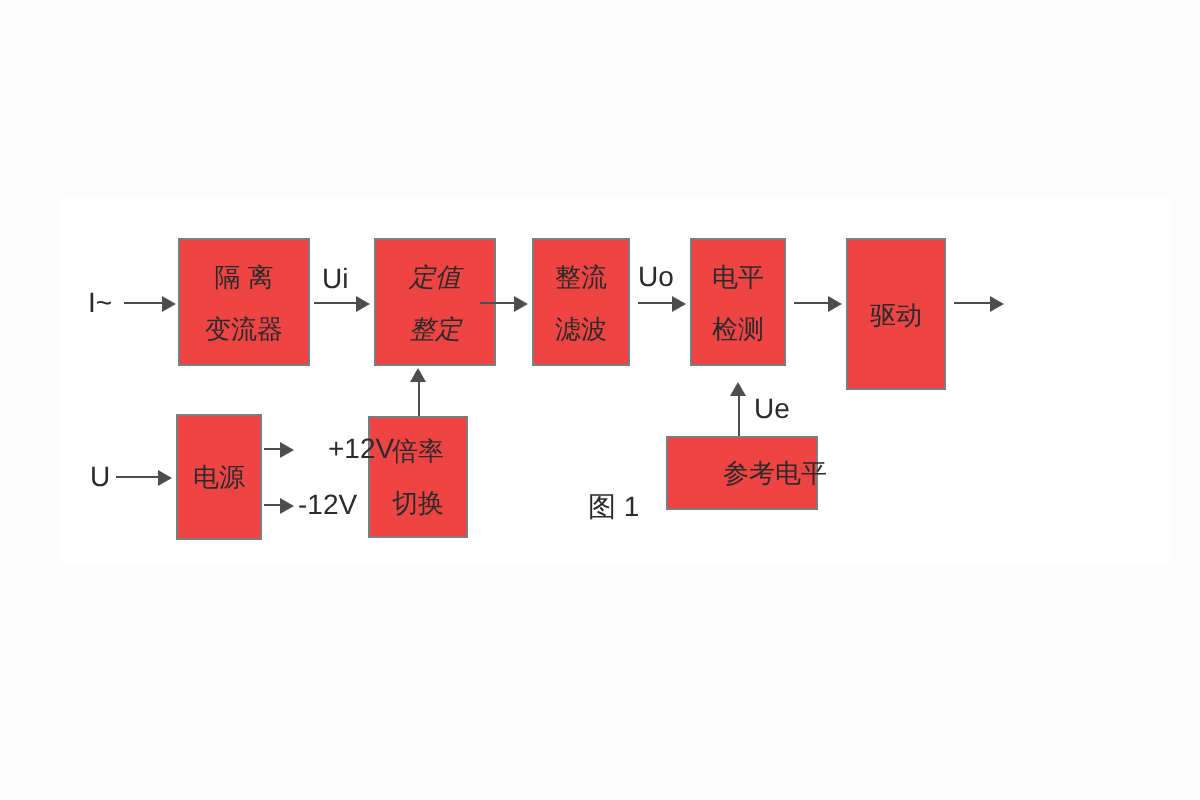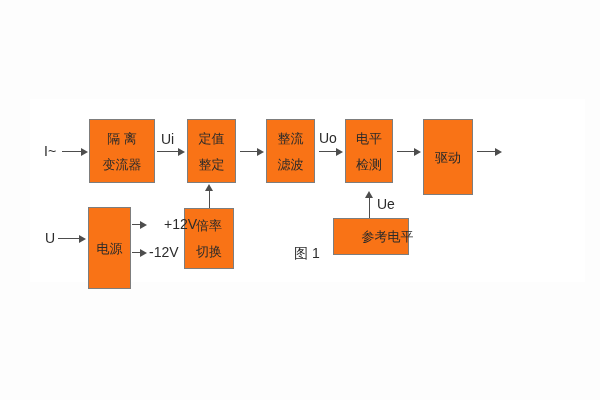--- a/index.html
+++ b/index.html
@@ -13,21 +13,21 @@
   .canvas { position:absolute; inset:0; }
   .panel {
     position:absolute;
     left:30px; top:99px; width:555px; height:183px;
     background:#ffffff;
   }
   .block {
     position:absolute;
     box-sizing:border-box;
     border:1px solid #7d7d7d;
-    background:#f97316;
+    background:#ef4444;
     display:flex;
     flex-direction:column;
     align-items:center;
     justify-content:center;
     row-gap:13px;
     font-size:13px;
     line-height:1;
     color:#2a2a2a;
     white-space:pre;
   }
@@ -78,41 +78,41 @@
 <body>
 
 <div class="canvas">
   <div class="panel"></div>
 
   <div class="block" style="left:89px; top:119px; width:66px; height:64px;">
     <span>隔 离</span>
     <span>变流器</span>
   </div>
 
-  <div class="block" style="left:187px; top:119px; width:49px; height:64px;">
+  <div class="block" style="left:187px; top:119px; width:61px; height:64px;font-style:italic;">
     <span>定值</span>
     <span>整定</span>
   </div>
 
   <div class="block" style="left:345px; top:119px; width:48px; height:64px;">
     <span>电平</span>
     <span>检测</span>
   </div>
 
   <div class="block" style="left:266px; top:119px; width:49px; height:64px;">
     <span>整流</span>
     <span>滤波</span>
   </div>
 
   <div class="block" style="left:423px; top:119px; width:50px; height:76px;">
     <span>驱动</span>
   </div>
 
 
-  <div class="block" style="left:88px; top:207px; width:43px; height:82px;">
+  <div class="block" style="left:88px; top:207px; width:43px; height:63px;">
     <span>电源</span>
   </div>
 
   <div class="block" style="left:184px; top:208px; width:50px; height:61px;">
     <span>倍率</span>
     <span>切换</span>
   </div>
 
   <div class="block" style="left:333px; top:218px; width:76px; height:37px;padding-left:33px;">
     <span>参考电平</span>

